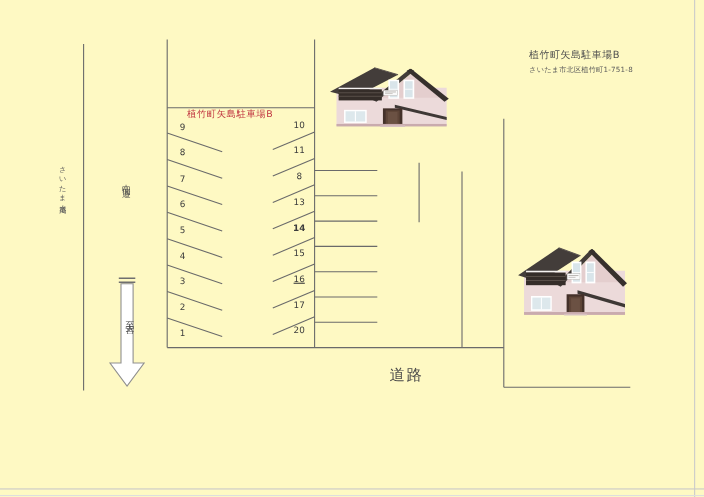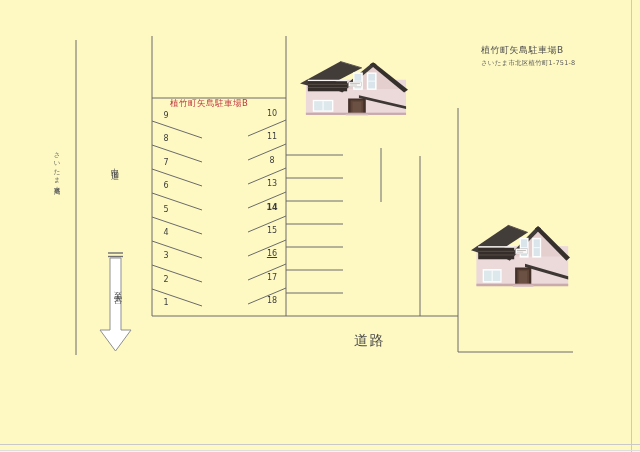--- a/index.html
+++ b/index.html
@@ -141,19 +141,19 @@
     </div>
   <div id="right-col" class="abs" style="left:0;top:0">
       <div class="space-num" style="left: 262px; top: 108px; width: 20px;">10</div>
       <div class="space-num" style="left: 262px; top: 131.4px; width: 20px;">11</div>
       <div class="space-num" style="left: 262px; top: 154.8px; width: 20px;">8</div>
       <div class="space-num" style="left: 262px; top: 178.2px; width: 20px;">13</div>
       <div class="space-num" style="left: 262px; top: 201.6px; width: 20px; font-weight: bold;">14</div>
       <div class="space-num" style="left: 262px; top: 225px; width: 20px;">15</div>
       <div class="space-num" style="left: 262px; top: 248.4px; width: 20px; text-decoration: underline;">16</div>
       <div class="space-num" style="left: 262px; top: 271.8px; width: 20px;">17</div>
-      <div class="space-num" style="left: 262px; top: 295.2px; width: 20px;">18</div>
+      <div class="space-num" style="left: 262px; top: 295.2px; width: 20px;">20</div>
     </div>
 
   <div class="abs scan-edge-right"></div>
   <div class="abs scan-edge-bottom"></div>
   <div class="abs scan-edge-bottom2"></div>
 </div>
 
 </body></html>

